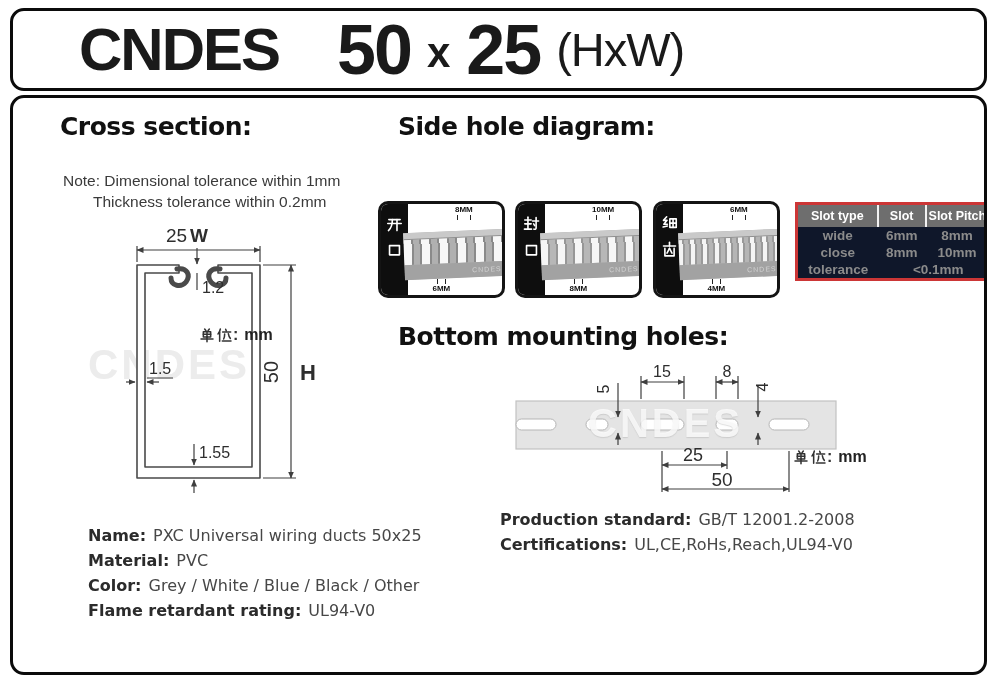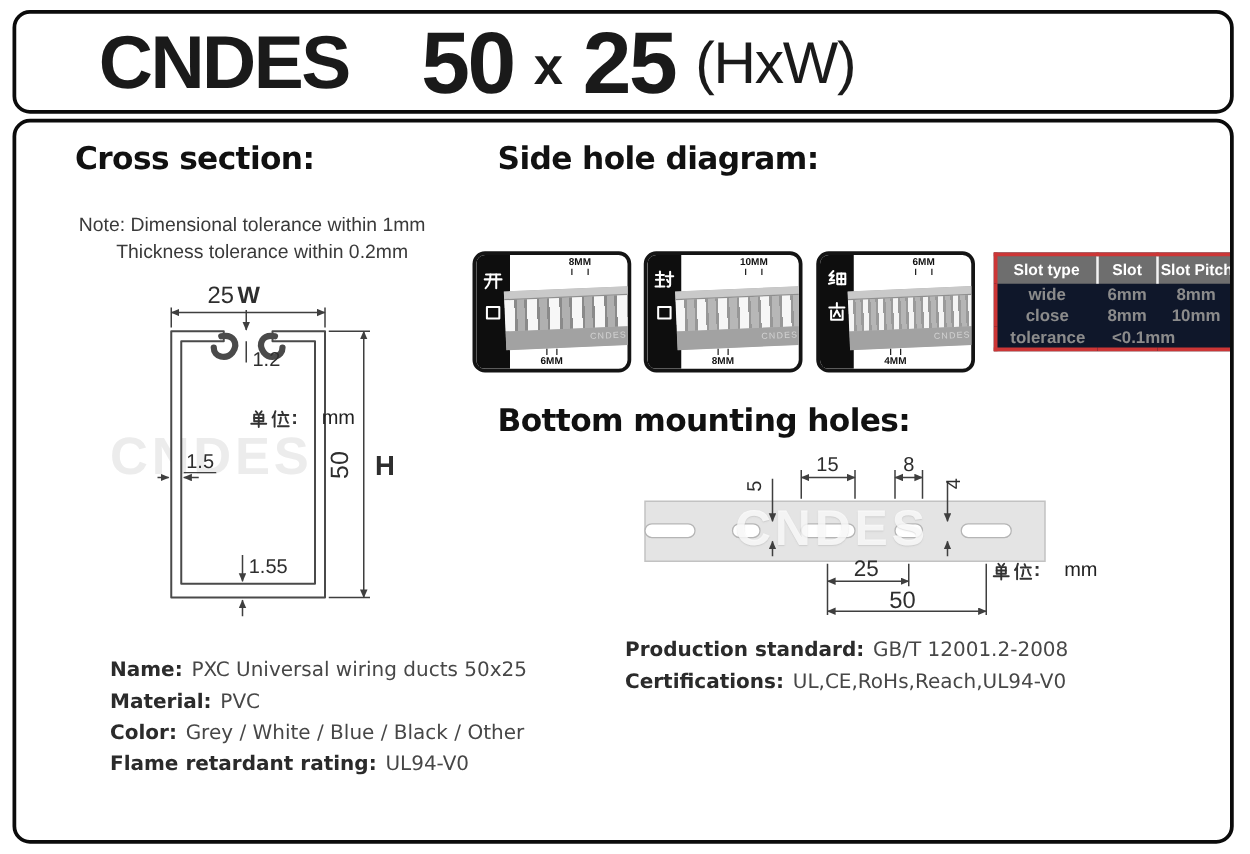--- a/index.html
+++ b/index.html
@@ -44,29 +44,29 @@
   .dim-t{top:2px;left:50%}
   .dim-b{bottom:2px;left:26%}
   .dim-t::after{content:"";display:block;margin:1px auto 0;width:12px;height:5px;border-left:1px solid #222;border-right:1px solid #222}
   .dim-b::before{content:"";display:block;margin:0 auto 1px;width:7px;height:5px;border-left:1px solid #222;border-right:1px solid #222}
 
   
   .slot-table{position:absolute;left:782px;top:104px;width:196px;border-collapse:collapse;border:3px solid #cc3636;background:#0f172a;table-layout:fixed}
   .slot-table th{background:#6e6e6e;color:#fff;font-size:12.5px;font-weight:700;padding:4px 1px;border-right:2px solid #f2f2f2}
   .slot-table th:last-child{border-right:none}
   .slot-table td{color:#8b8b8b;font-size:13.5px;text-align:center;padding:1px 1px;font-weight:700}
-  .slot-table .tol td{text-align:left}
+  .slot-table .tol td{text-align:center}
   .slot-table .tol td:first-child{padding-left:2px;text-align:center}
   .slot-table td[colspan]{padding-left:12px}
   .c1{width:42%}.c2{width:25%}.c3{width:33%}
 
   
   .unit{position:absolute;display:flex;align-items:center;gap:1px;color:#333;font-weight:700;font-size:16px;z-index:3}
   .unit svg{width:16px;height:16px;color:#333}
-  .unit .mm{font-weight:400;margin-left:18px;color:#222}
+  .unit .mm{font-weight:700;margin-left:5px;color:#222}
   .unit-cross{left:186px;top:228px}
   .unit-strip{left:780px;top:350px}
 
   
   .specs{position:absolute;font-family:"DejaVu Sans",sans-serif}
   .specs-left{left:75px;top:428px}
   .specs-right{left:487px;top:412px}
   .spec-row{display:flex;gap:7px;margin-bottom:5px;font-size:16px;line-height:20px}
   .spec-label{font-weight:700;color:#2b2b2b;white-space:nowrap}
   .spec-value{color:#474747}

